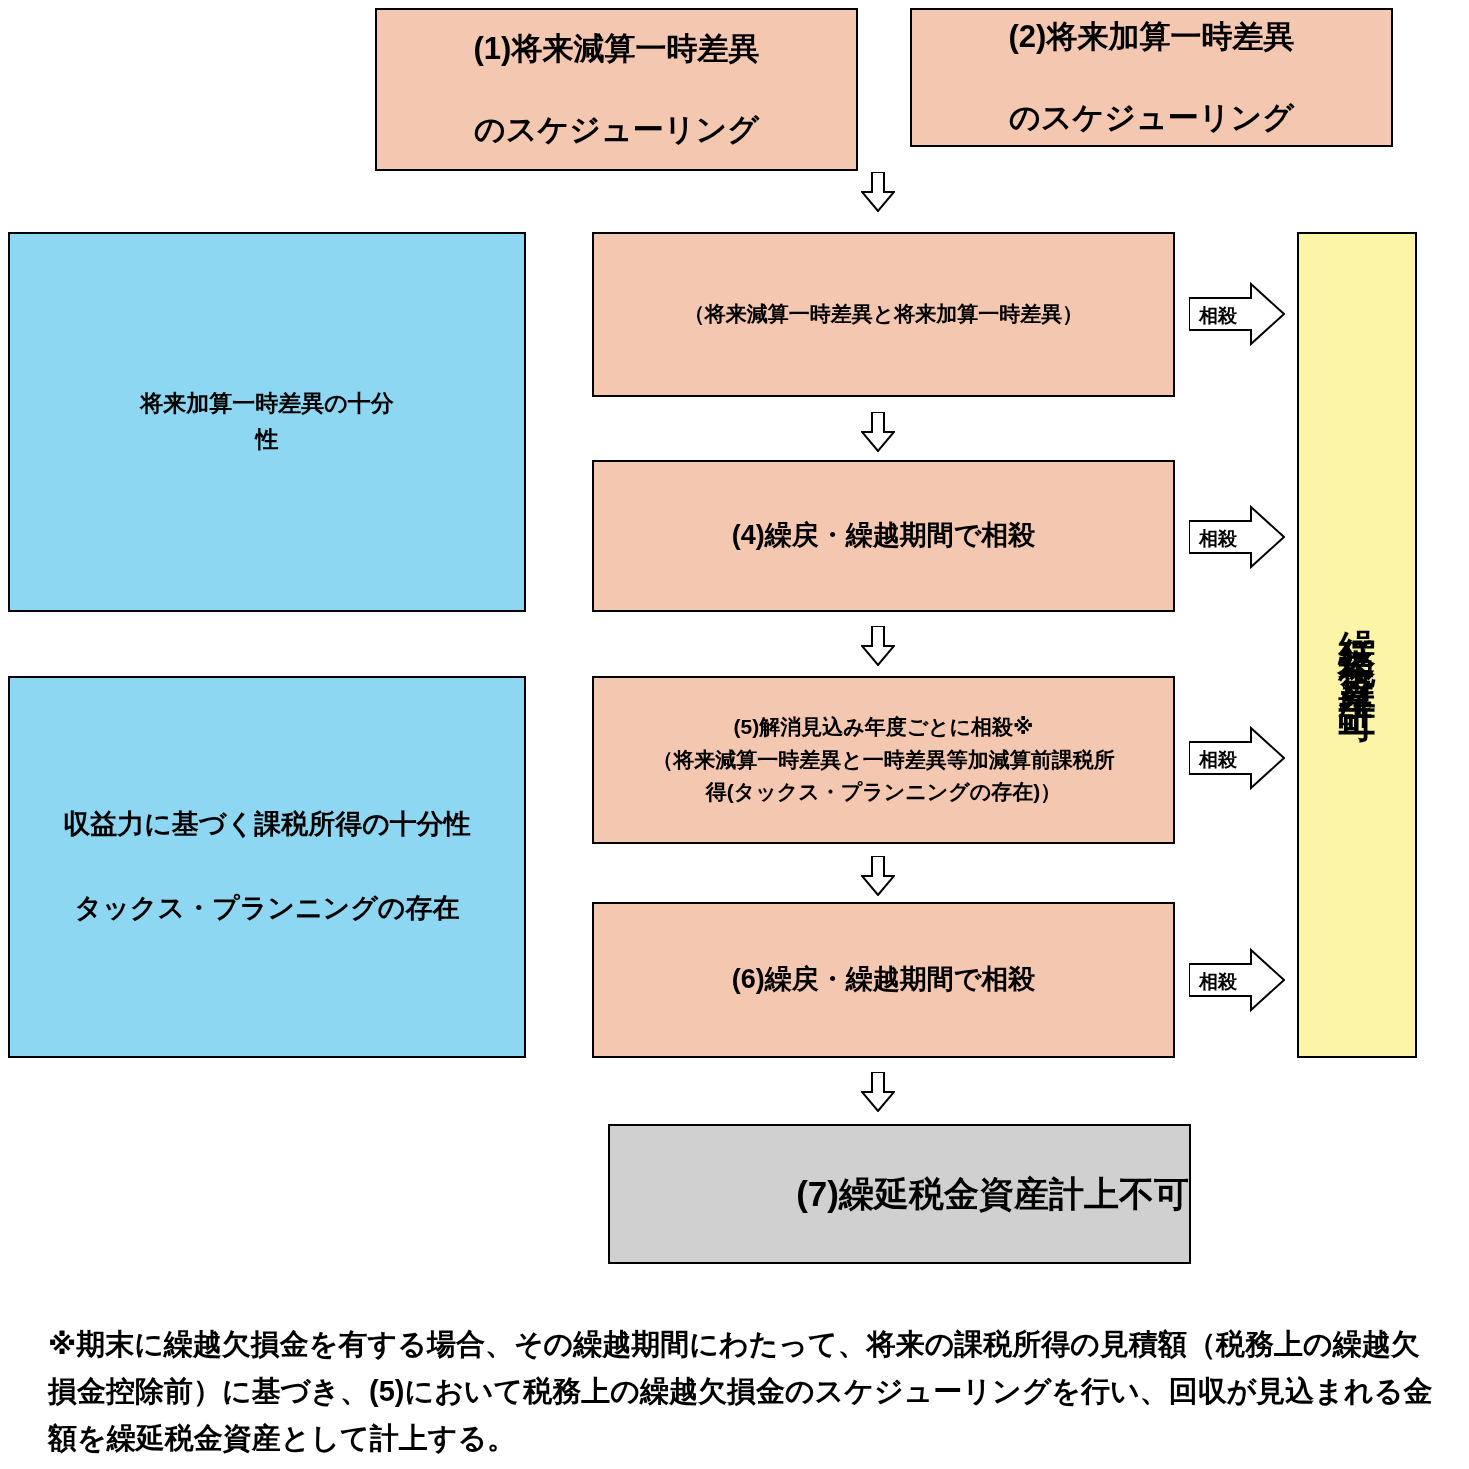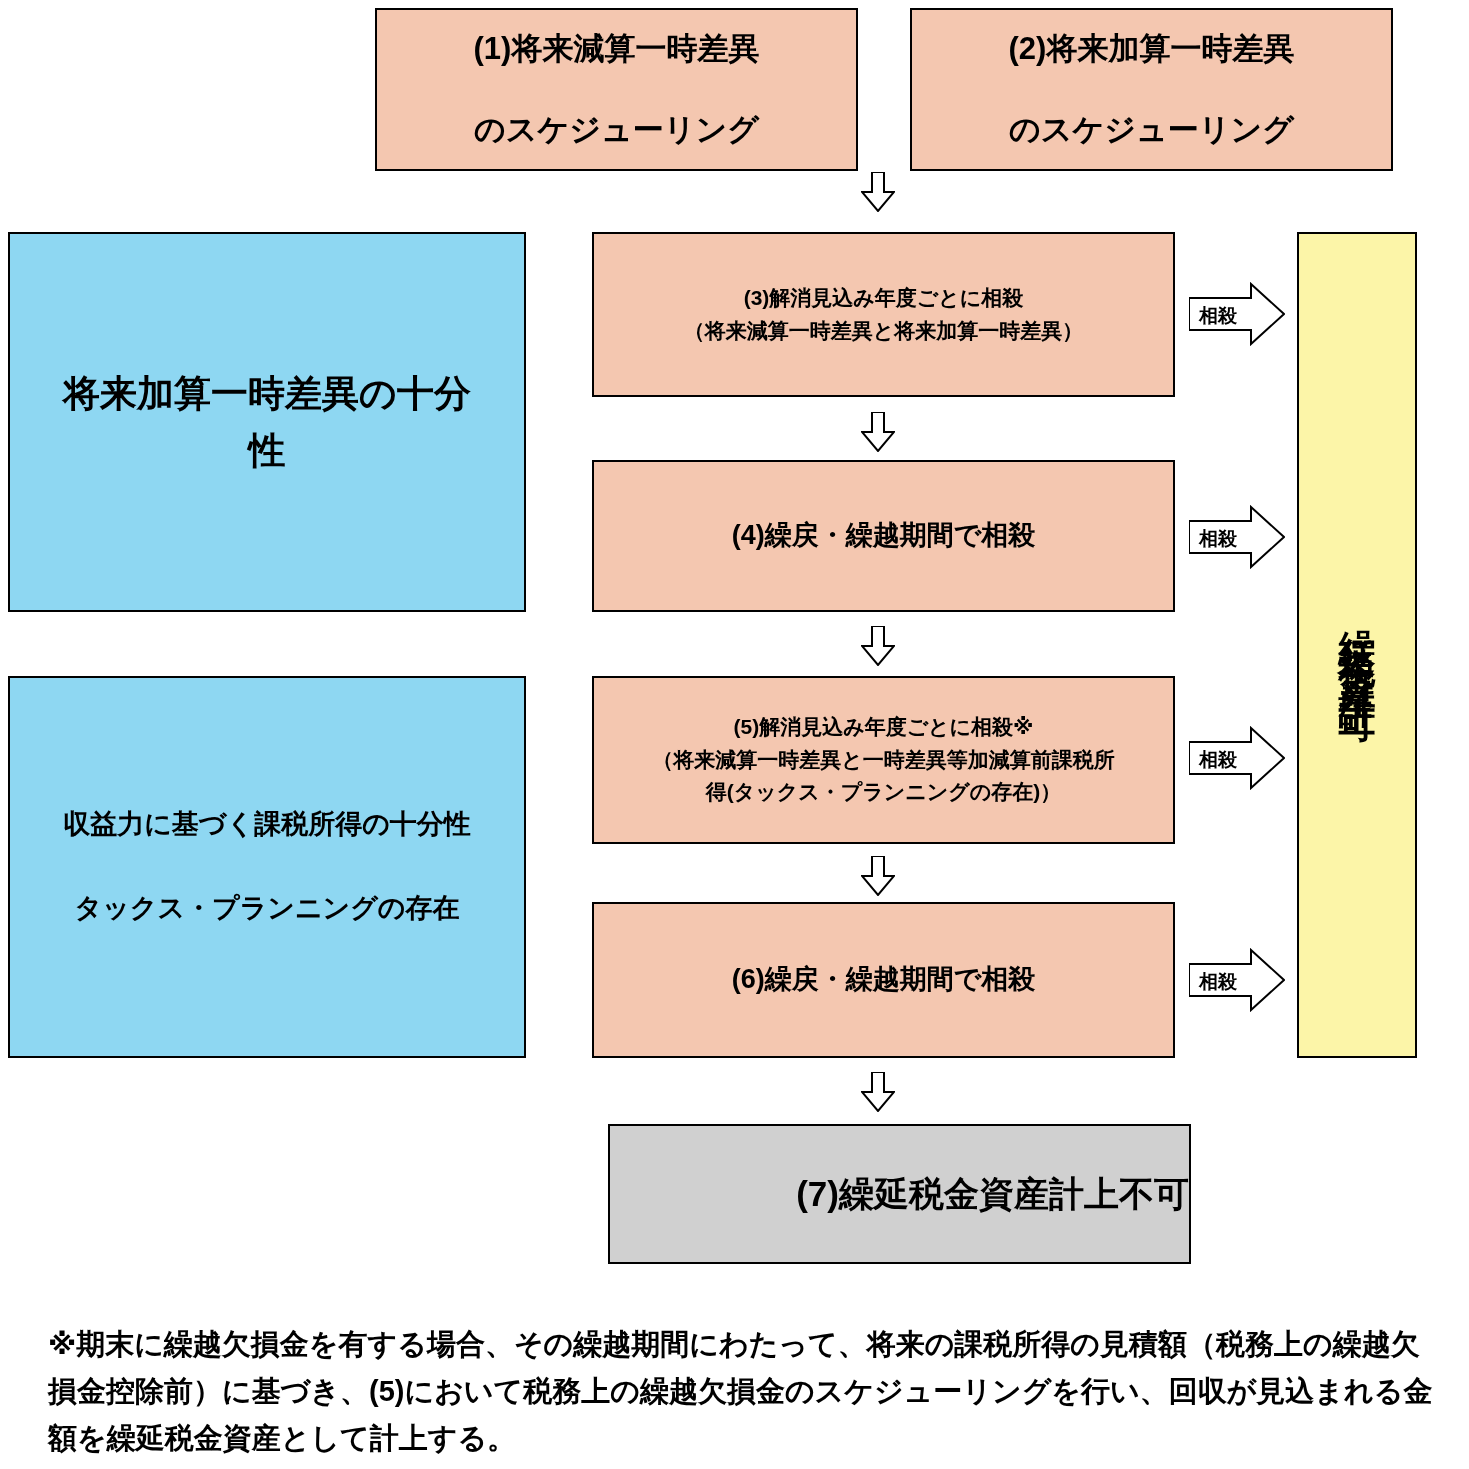--- a/index.html
+++ b/index.html
@@ -41,21 +41,21 @@
   }
   .step-big {
     font-size: 27px;
     font-weight: bold;
   }
   .step-small {
     font-size: 21px;
     font-weight: bold;
   }
   .blue-big {
-    font-size: 37px;
+    font-size: 23px;
     font-weight: bold;
   }
   .blue-mid {
     font-size: 27px;
     font-weight: bold;
     justify-content: center;
   }
   .gray-big {
     font-size: 35px;
     font-weight: bold;
@@ -104,21 +104,21 @@
 </head>
 <body>
 
 <div id="canvas">
 
   <div class="box salmon title-top" style="left:375px; top:8px; width:483px; height:163px;">
     <span class="row">(1)将来減算一時差異</span>
     <span class="row">のスケジューリング</span>
   </div>
 
-  <div class="box salmon title-top" style="left:910px; top:8px; width:483px; height:163px;">
+  <div class="box salmon title-top" style="left:910px; top:8px; width:483px; height:139px;">
     <span class="row">(2)将来加算一時差異</span>
     <span class="row">のスケジューリング</span>
   </div>
 
   <div class="arrow-down" style="left:861px; top:172px;">
     <svg viewBox="0 0 34 40" width="34" height="40" aria-hidden="true">
       <polygon points="11,0 23,0 23,20 33,20 17,39 1,20 11,20" fill="#ffffff" stroke="#000000" stroke-width="2"></polygon>
     </svg>
   </div>
 
@@ -126,21 +126,20 @@
     <span class="row">将来加算一時差異の十分</span>
     <span class="row">性</span>
   </div>
 
   <div class="box blue blue-mid" style="left:8px; top:676px; width:518px; height:382px;">
     <span class="row" style="margin-bottom:42px;">収益力に基づく課税所得の十分性</span>
     <span class="row">タックス・プランニングの存在</span>
   </div>
 
   <div class="box salmon step-small" style="left:592px; top:232px; width:583px; height:165px;">
-    <span class="row">(3)解消見込み年度ごとに相殺</span>
     <span class="row">（将来減算一時差異と将来加算一時差異）</span>
   </div>
 
   <div class="arrow-down" style="left:861px; top:412px;">
     <svg viewBox="0 0 34 40" width="34" height="40" aria-hidden="true">
       <polygon points="11,0 23,0 23,20 33,20 17,39 1,20 11,20" fill="#ffffff" stroke="#000000" stroke-width="2"></polygon>
     </svg>
   </div>
 
   <div class="box salmon step-big" style="left:592px; top:460px; width:583px; height:152px;">

